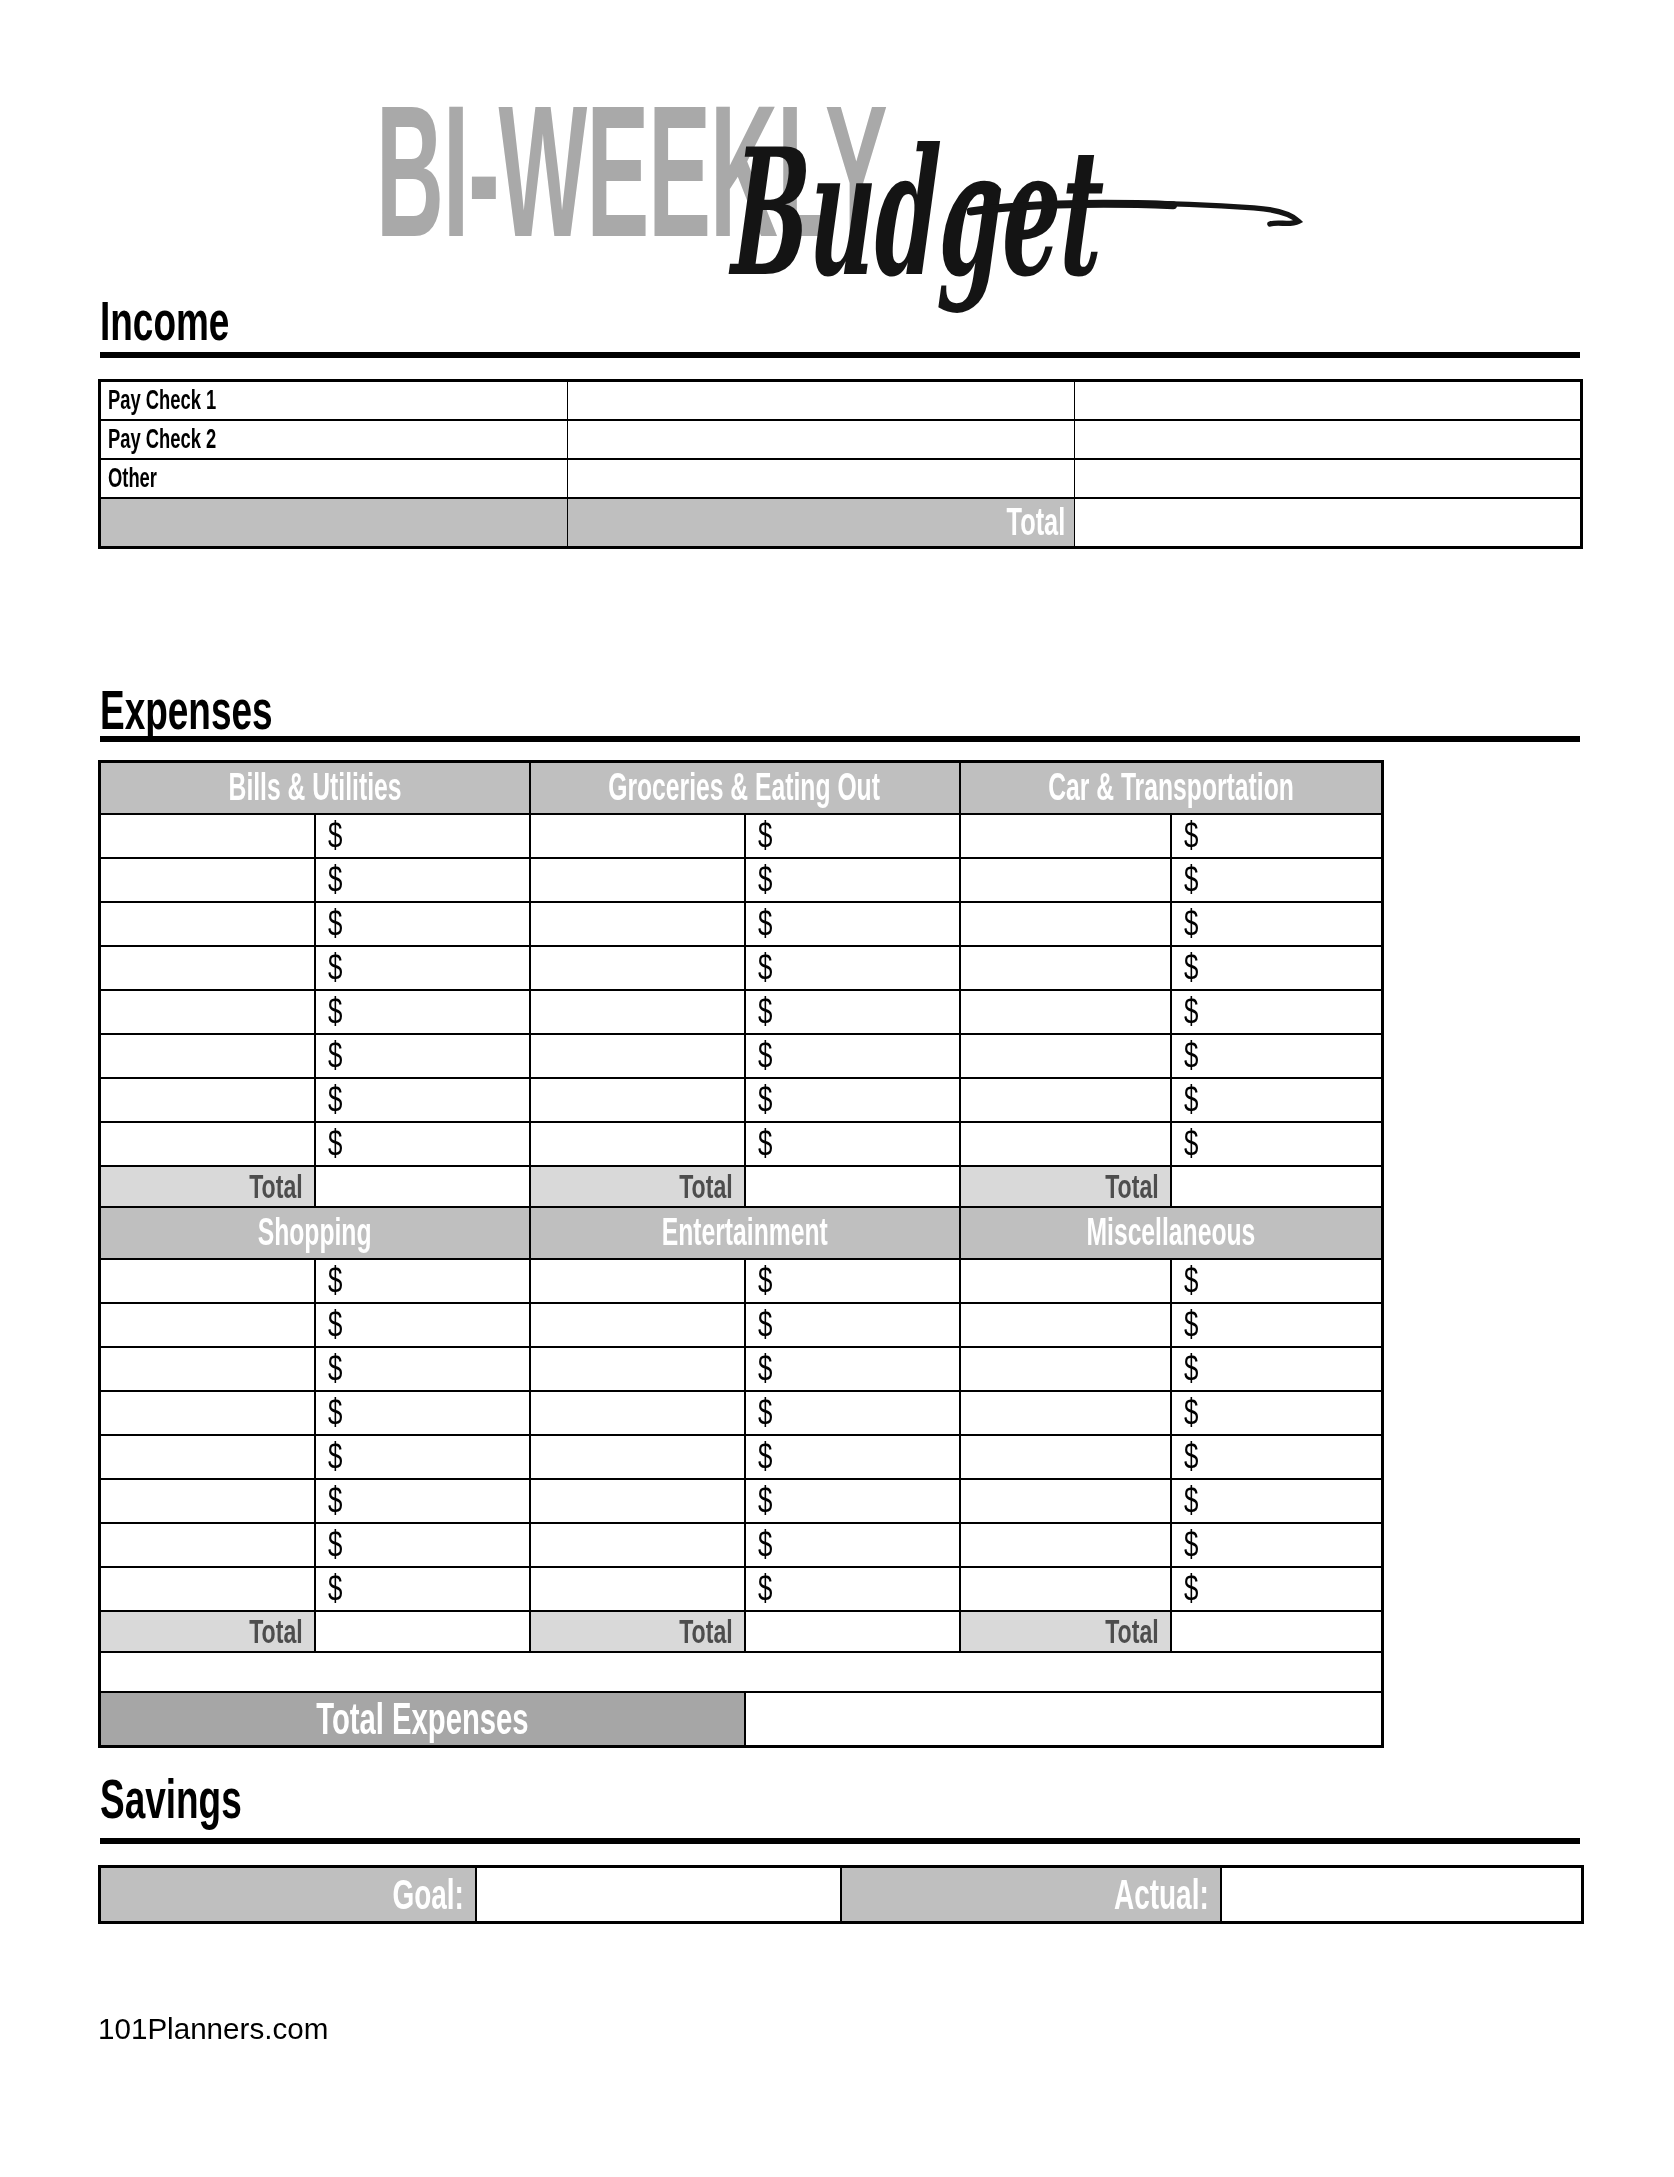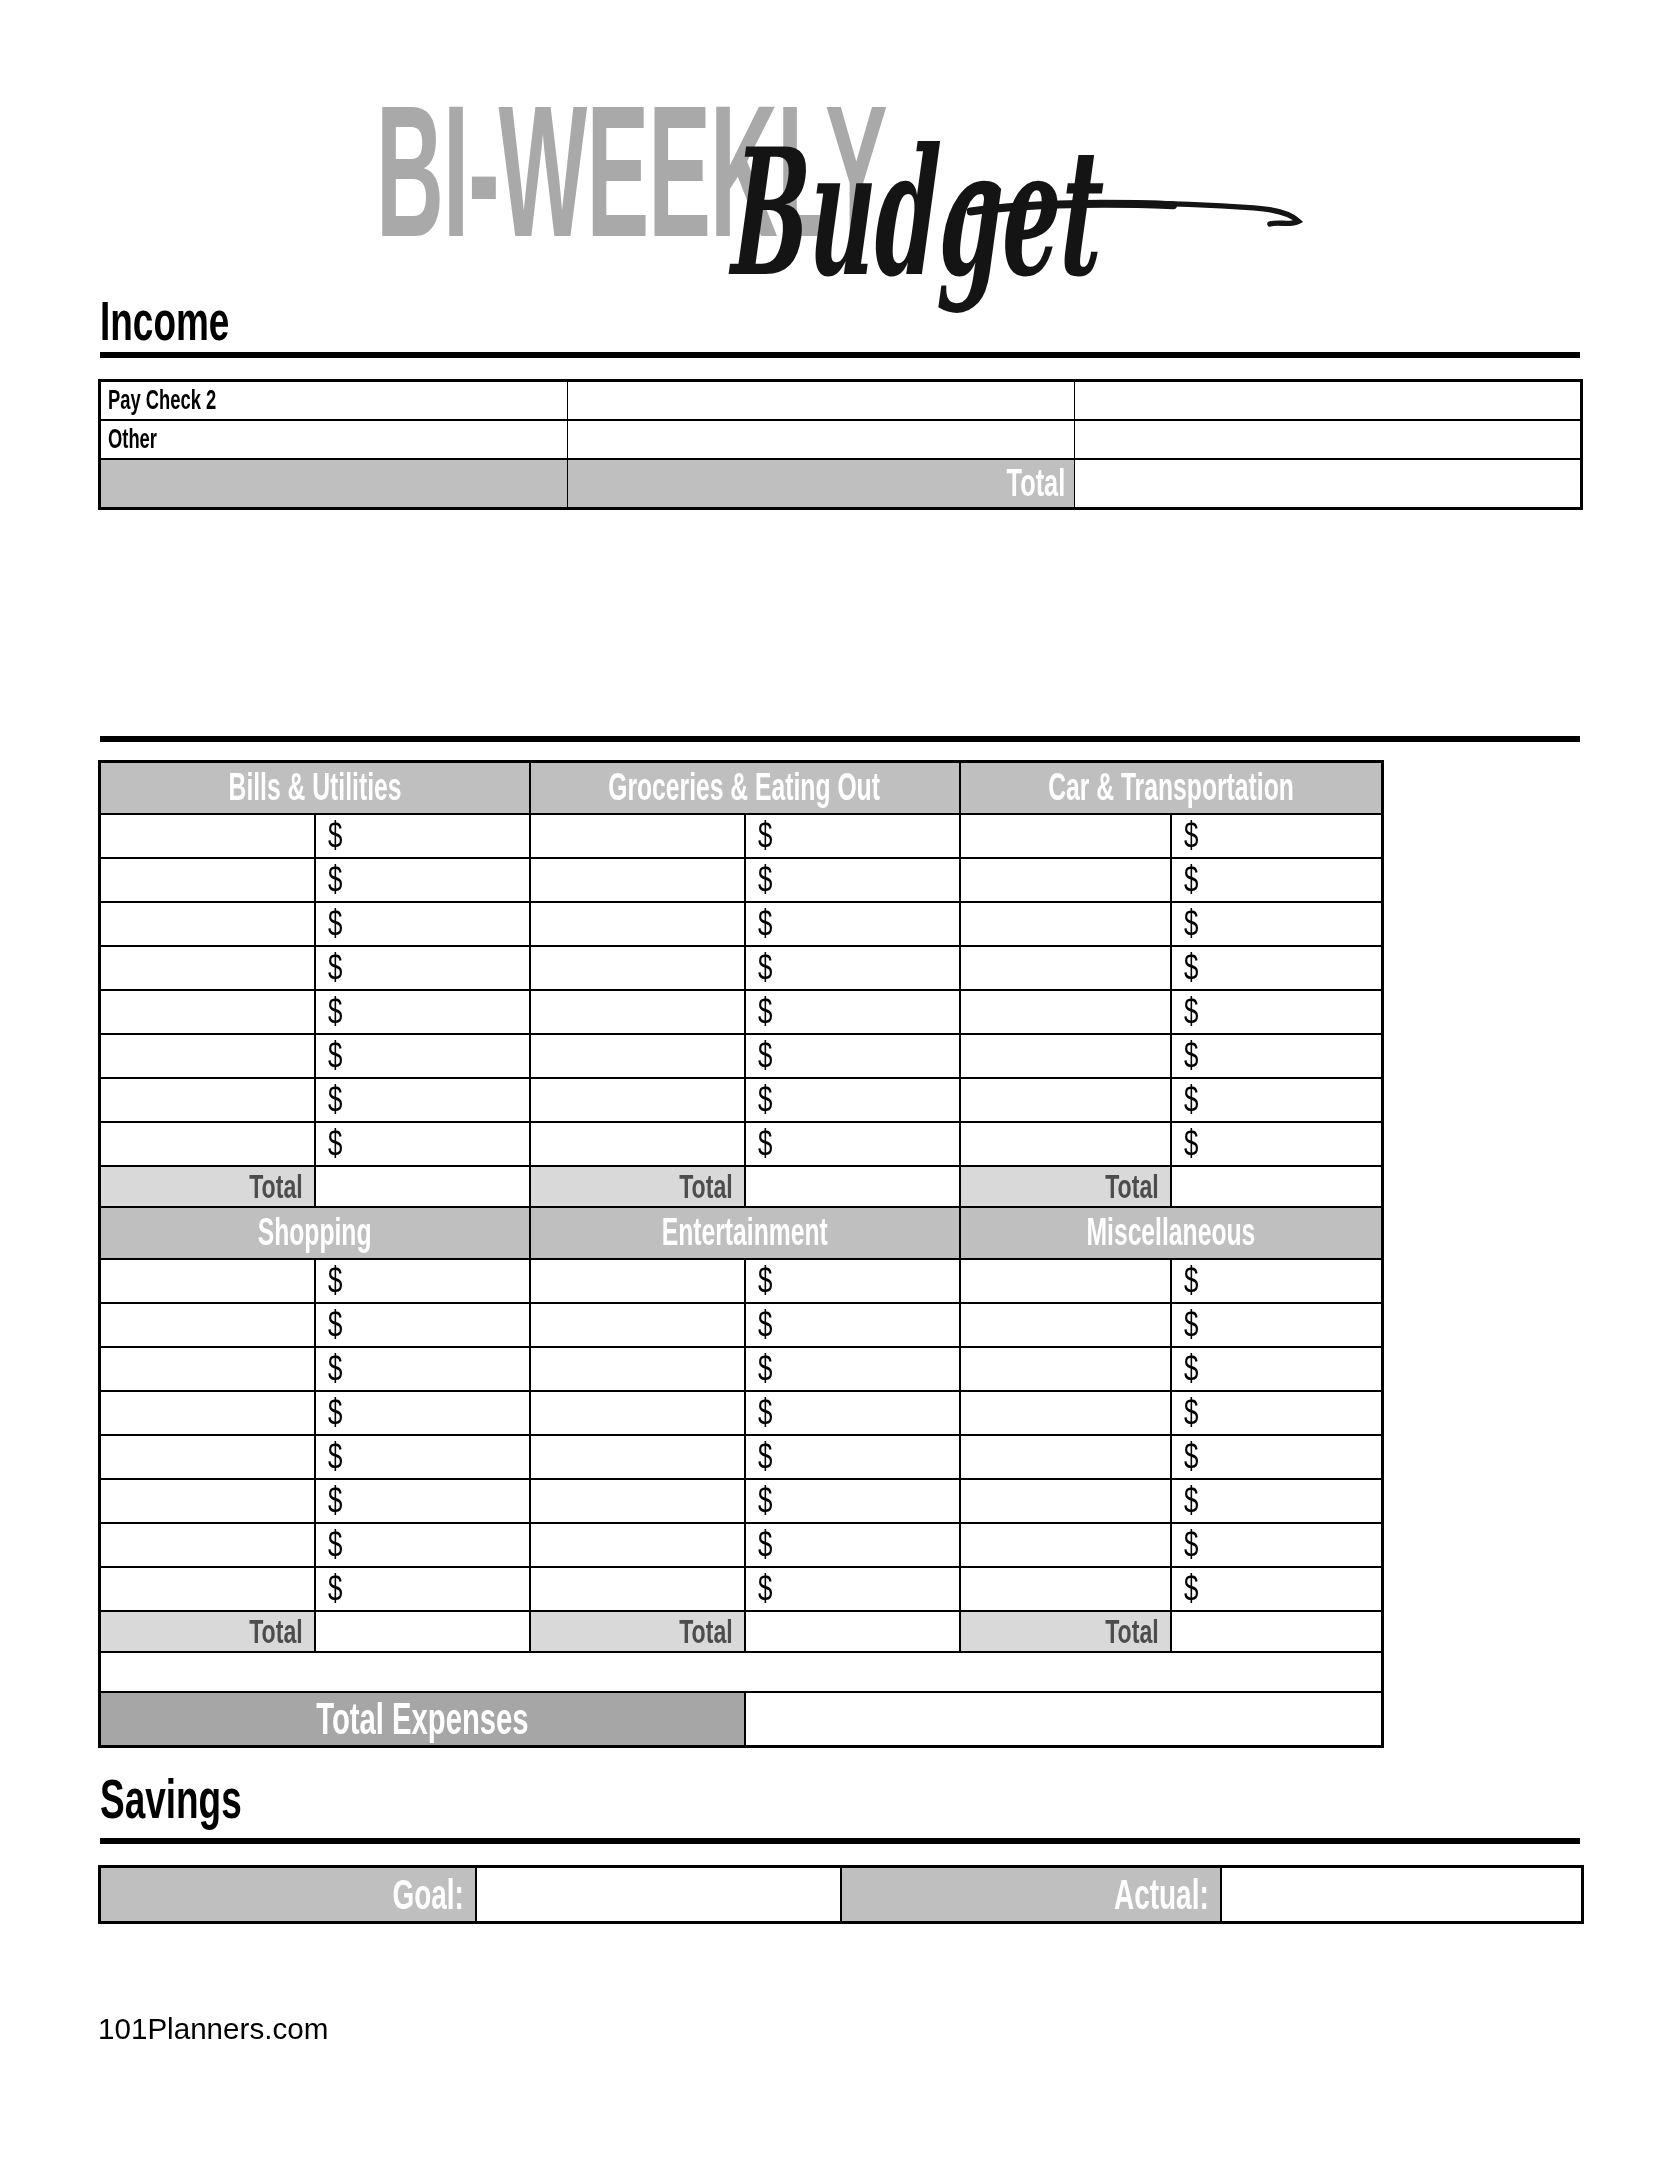--- a/index.html
+++ b/index.html
@@ -100,37 +100,43 @@
   <div class="rule" style="top:352px"></div>
 
   <table class="grid income">
     <colgroup>
         <col style="width:468px">
         <col style="width:507px">
         <col style="width:507px">
       </colgroup>
     <tbody>
     <tr class="row">
+      <td class="rlabel"><span class="cond cx-l" style="--sx:.68">Pay Check 1</span></td>
+      <td></td>
+      <td></td>
+    </tr>
+    <tr class="row">
       <td class="rlabel"><span class="cond cx-l" style="--sx:.68">Pay Check 2</span></td>
       <td></td>
       <td></td>
     </tr>
     <tr class="row">
       <td class="rlabel"><span class="cond cx-l" style="--sx:.68">Other</span></td>
       <td></td>
       <td></td>
     </tr>
     <tr class="trow">
       <td class="tgray"></td>
       <td class="tgray tlabel"><span class="cond cx-r" style="--sx:.65">Total</span></td>
       <td></td>
     </tr>
   </tbody>
     </table>
 
+  <div class="section-heading" style="top:682px"><span class="cond cx-l" style="--sx:.66">Expenses</span></div>
   <div class="rule" style="top:736px"></div>
 
   <table class="grid expenses">
     <colgroup>
         <col style="width:215px">
         <col style="width:215px">
         <col style="width:215px">
         <col style="width:215px">
         <col style="width:211px">
         <col style="width:212px">

